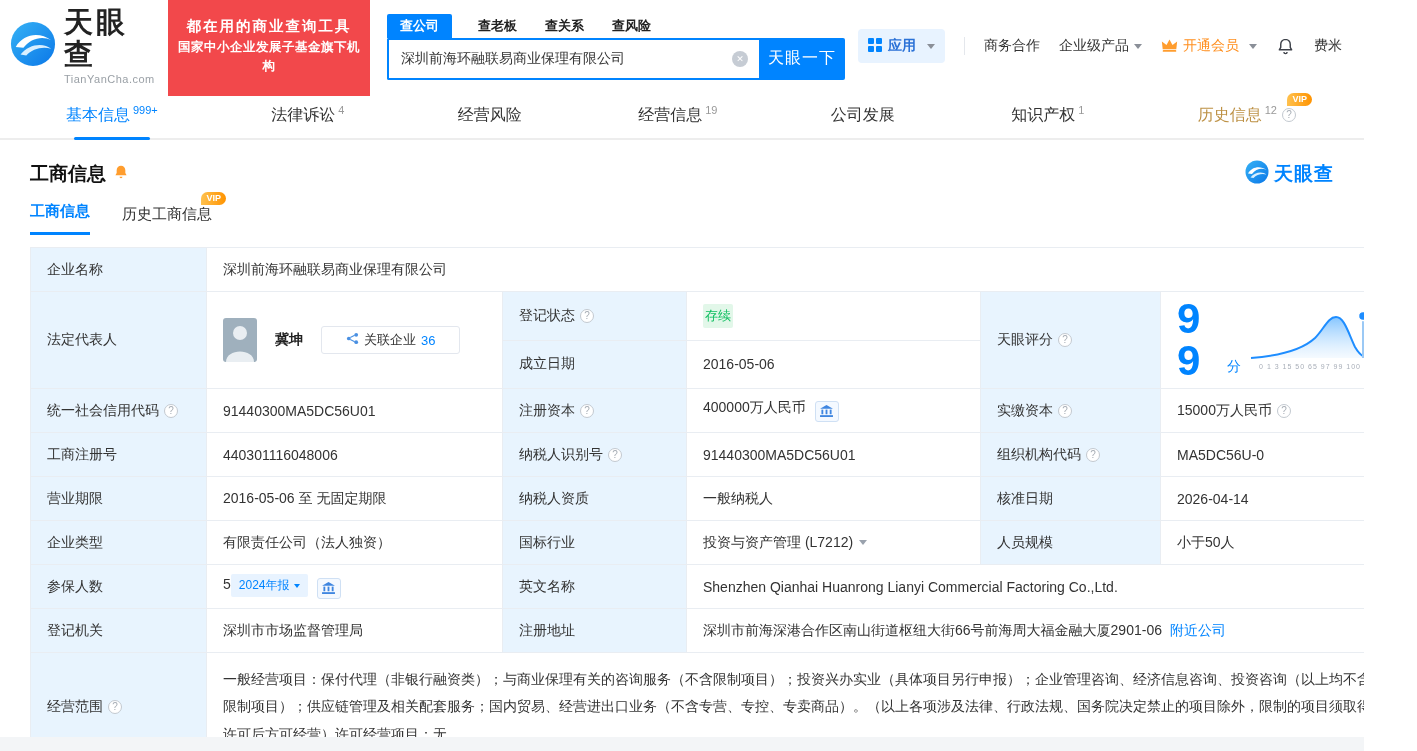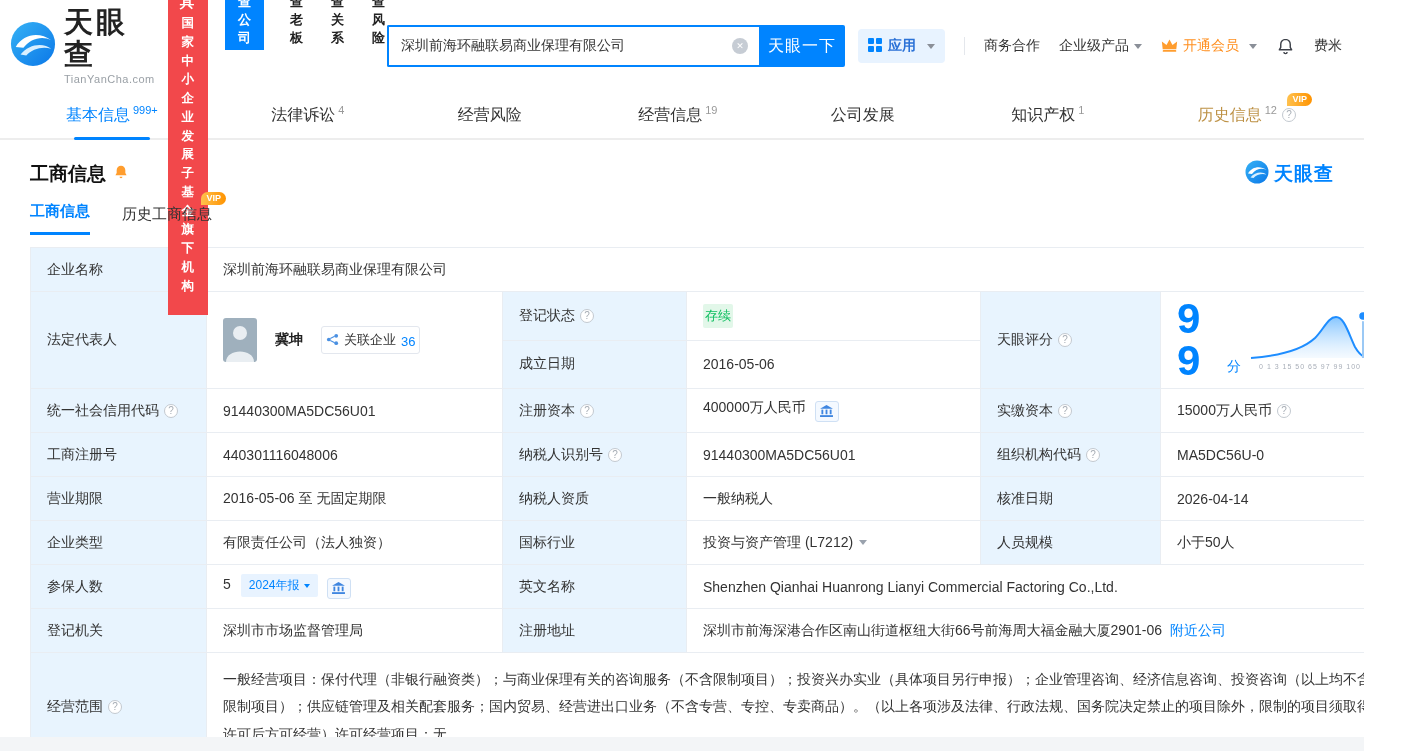--- a/index.html
+++ b/index.html
@@ -9,21 +9,21 @@
 
   
   .topbar{display:flex;align-items:center;height:92px;padding:0 22px 0 10px;gap:13px}
   .logo{display:flex;align-items:center;gap:8px;cursor:pointer}
   .logo-txt{display:flex;flex-direction:column;line-height:1.1}
   .logo-cn{font-size:29px;font-weight:bold;color:#222;letter-spacing:3px}
   .logo-dm{font-size:11px;color:#9aa0a6;letter-spacing:.5px;margin-top:2px}
   .slogan{background:#f2484b;color:#fff;padding:20px 9px;font-weight:bold;text-align:center;line-height:1.5}
   .slogan .l1{font-size:14.5px;letter-spacing:2px}
   .slogan .l2{font-size:12.5px;letter-spacing:.5px}
-  .search{display:flex;margin-left:4px}
+  .search{display:flex;flex-direction:column;margin-left:4px}
   .search-tabs{display:flex;align-items:flex-end;gap:24px;height:25px}
   .search-tab{font-size:13px;color:#222;cursor:pointer;padding:3px 2px;font-weight:bold}
   .search-tab.active{background:#0084ff;color:#fff;padding:3px 13px;border-radius:2px 2px 0 0}
   .search-row{display:flex}
   .input-wrap{position:relative}
   .search-input{width:372px;height:42px;border:2px solid #0084ff;border-right:none;padding:0 36px 0 12px;font-size:14px;color:#333;outline:none;border-radius:2px 0 0 2px;font-family:inherit}
   .clear-ic{position:absolute;right:11px;top:13px;width:16px;height:16px;border-radius:50%;background:#c6ccd4;color:#fff;font-size:9px;line-height:16px;text-align:center;cursor:pointer}
   .clear-ic::before{content:"✕"}
   .search-btn{width:86px;height:42px;background:#0084ff;color:#fff;font-size:16px;border:none;border-radius:0 2px 2px 0;cursor:pointer;font-family:inherit;letter-spacing:1px}
   .menu{display:flex;align-items:center;gap:19px;margin-left:auto;font-size:14px;white-space:nowrap}
@@ -58,27 +58,27 @@
   .subtab .viptag{top:-13px;right:-14px}
   .sub-actions{margin-left:auto;display:flex;gap:12px;padding-bottom:6px}
   .btn-snapshot{display:flex;align-items:center;gap:7px;height:32px;padding:0 15px;border:1px solid #0084ff;border-radius:16px;color:#0084ff;font-size:14px;background:#fff;cursor:pointer;font-family:inherit}
   .btn-export{display:flex;align-items:center;gap:7px;height:32px;padding:0 14px;border:1px solid #d8dce3;border-radius:4px;color:#333;font-size:14px;background:#fff;cursor:pointer;font-family:inherit}
 
   
   table.info{border-collapse:collapse;table-layout:fixed;width:1357px;margin:12px 30px 0}
   .info td{border:1px solid #e9edf2;height:44px;padding:6px 16px;font-size:14px;color:#333;vertical-align:middle;word-break:break-word}
   .info td.lbl{background:#e8f4fe;color:#333}
   .badge-green{display:inline-block;background:#e2f7e9;color:#10bf61;padding:3px 2px;font-size:13px;border-radius:2px}
-  .badge-year{display:inline-flex;align-items:center;background:#e8f3ff;color:#0084ff;padding:3px 8px;font-size:12px;border-radius:2px;margin-left:10px;cursor:pointer}
+  .badge-year{display:inline-flex;align-items:center;background:#e8f3ff;color:#0084ff;padding:3px 8px;font-size:12px;border-radius:2px;cursor:pointer}
   .badge-year .caret{border-top-color:#0084ff;margin-left:4px;border-left-width:3.5px;border-right-width:3.5px;border-top-width:4.5px}
   .chip-bank{display:inline-flex;align-items:center;justify-content:center;width:24px;height:21px;border:1px solid #cfe0f4;border-radius:3px;background:#f4f9ff;margin-left:9px;vertical-align:-5px;cursor:pointer}
   .rep-cell{display:flex;align-items:center;gap:18px}
   .avatar{width:34px;height:44px;border-radius:3px;overflow:hidden;flex:none;cursor:pointer}
   .rep-name{font-weight:bold;color:#222;cursor:pointer}
-  .rel-chip{display:inline-flex;align-items:flex-end;gap:5px;border:1px solid #e3e7ee;border-radius:3px;padding:4px 4px;font-size:13px;cursor:pointer;background:#fff}
+  .rel-chip{display:inline-flex;align-items:center;gap:5px;border:1px solid #e3e7ee;border-radius:3px;padding:4px 24px;font-size:13px;cursor:pointer;background:#fff}
   .rel-chip .n{color:#0084ff}
   .score-cell{display:flex;align-items:center;gap:8px}
   .score-num{font-size:42px;font-weight:bold;color:#0084ff;line-height:1}
   .score-unit{font-size:14px;color:#0084ff;align-self:flex-end;padding-bottom:6px}
   .score-chart{margin-left:auto;display:flex;flex-direction:column;align-items:center}
   .ticks{font-size:7px;color:#a8aeb8;letter-spacing:1px;margin-top:1px;white-space:nowrap}
   .link{color:#0084ff;cursor:pointer;margin-left:8px;white-space:nowrap}
   .dd-caret{display:inline-block;width:0;height:0;border-left:4px solid transparent;border-right:4px solid transparent;border-top:5px solid #9aa2ad;margin-left:6px;vertical-align:middle;cursor:pointer}
   .scope-td{line-height:1.95;padding:13px 16px !important}
   .footer-strip{position:absolute;left:0;bottom:0;width:100%;height:14px;background:#f3f5f7}

